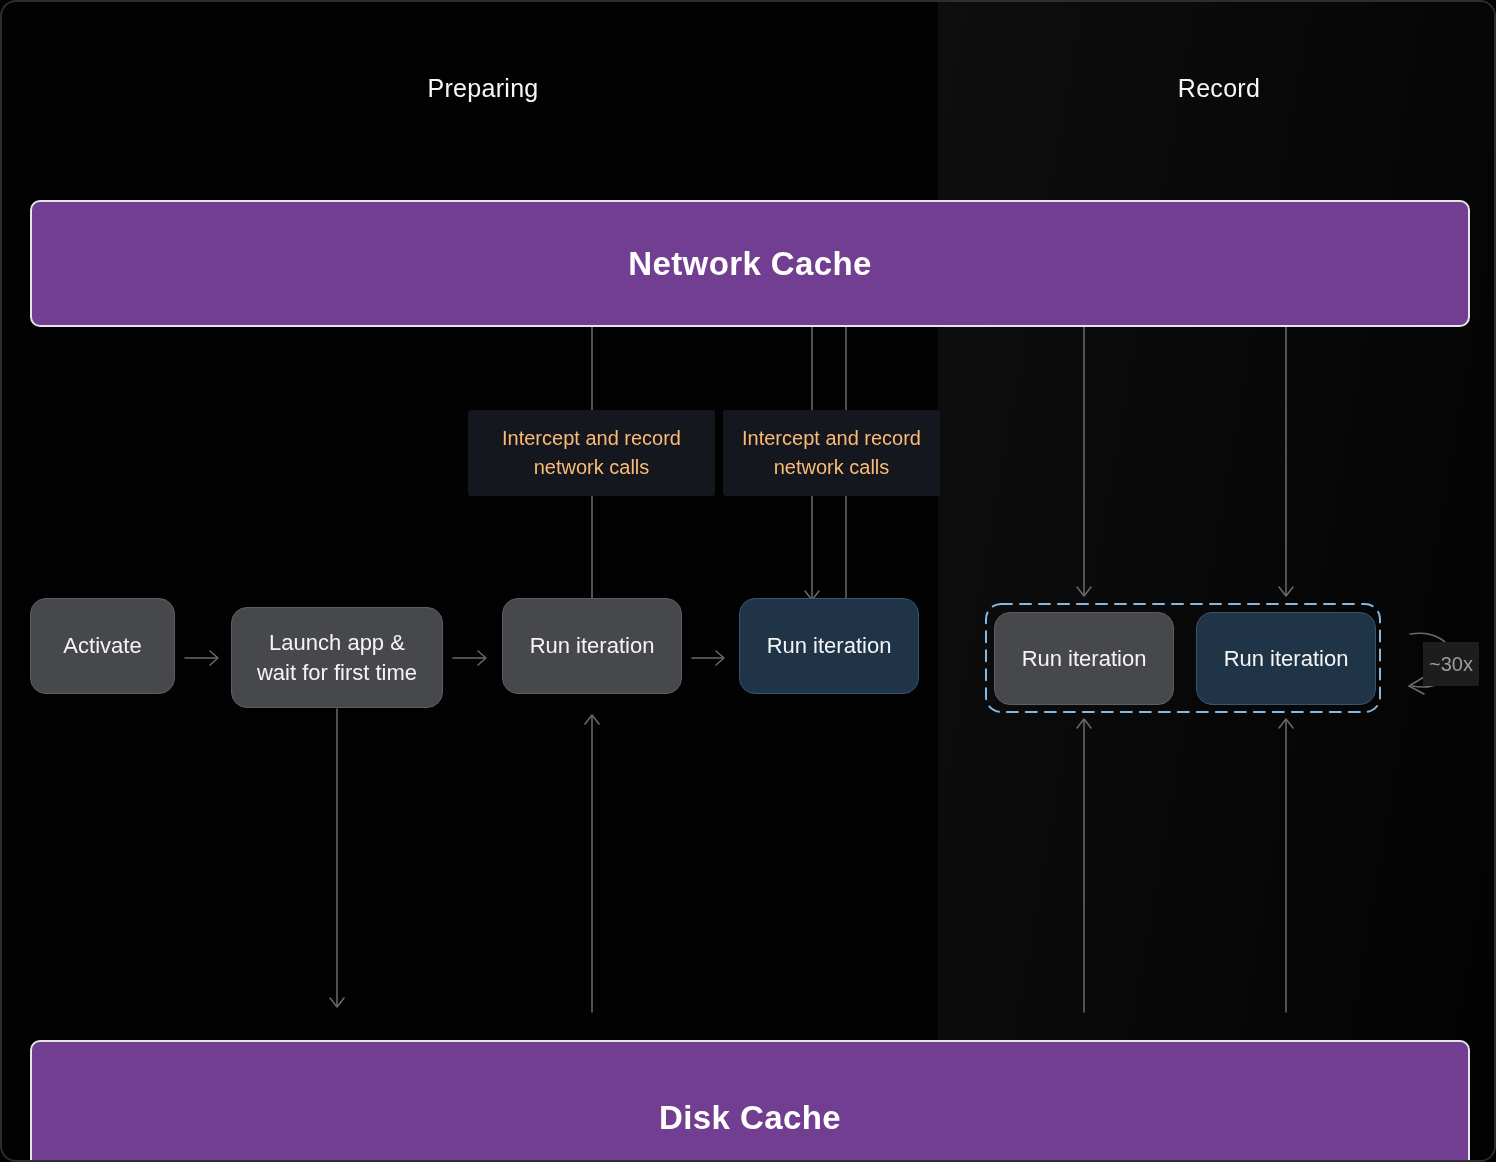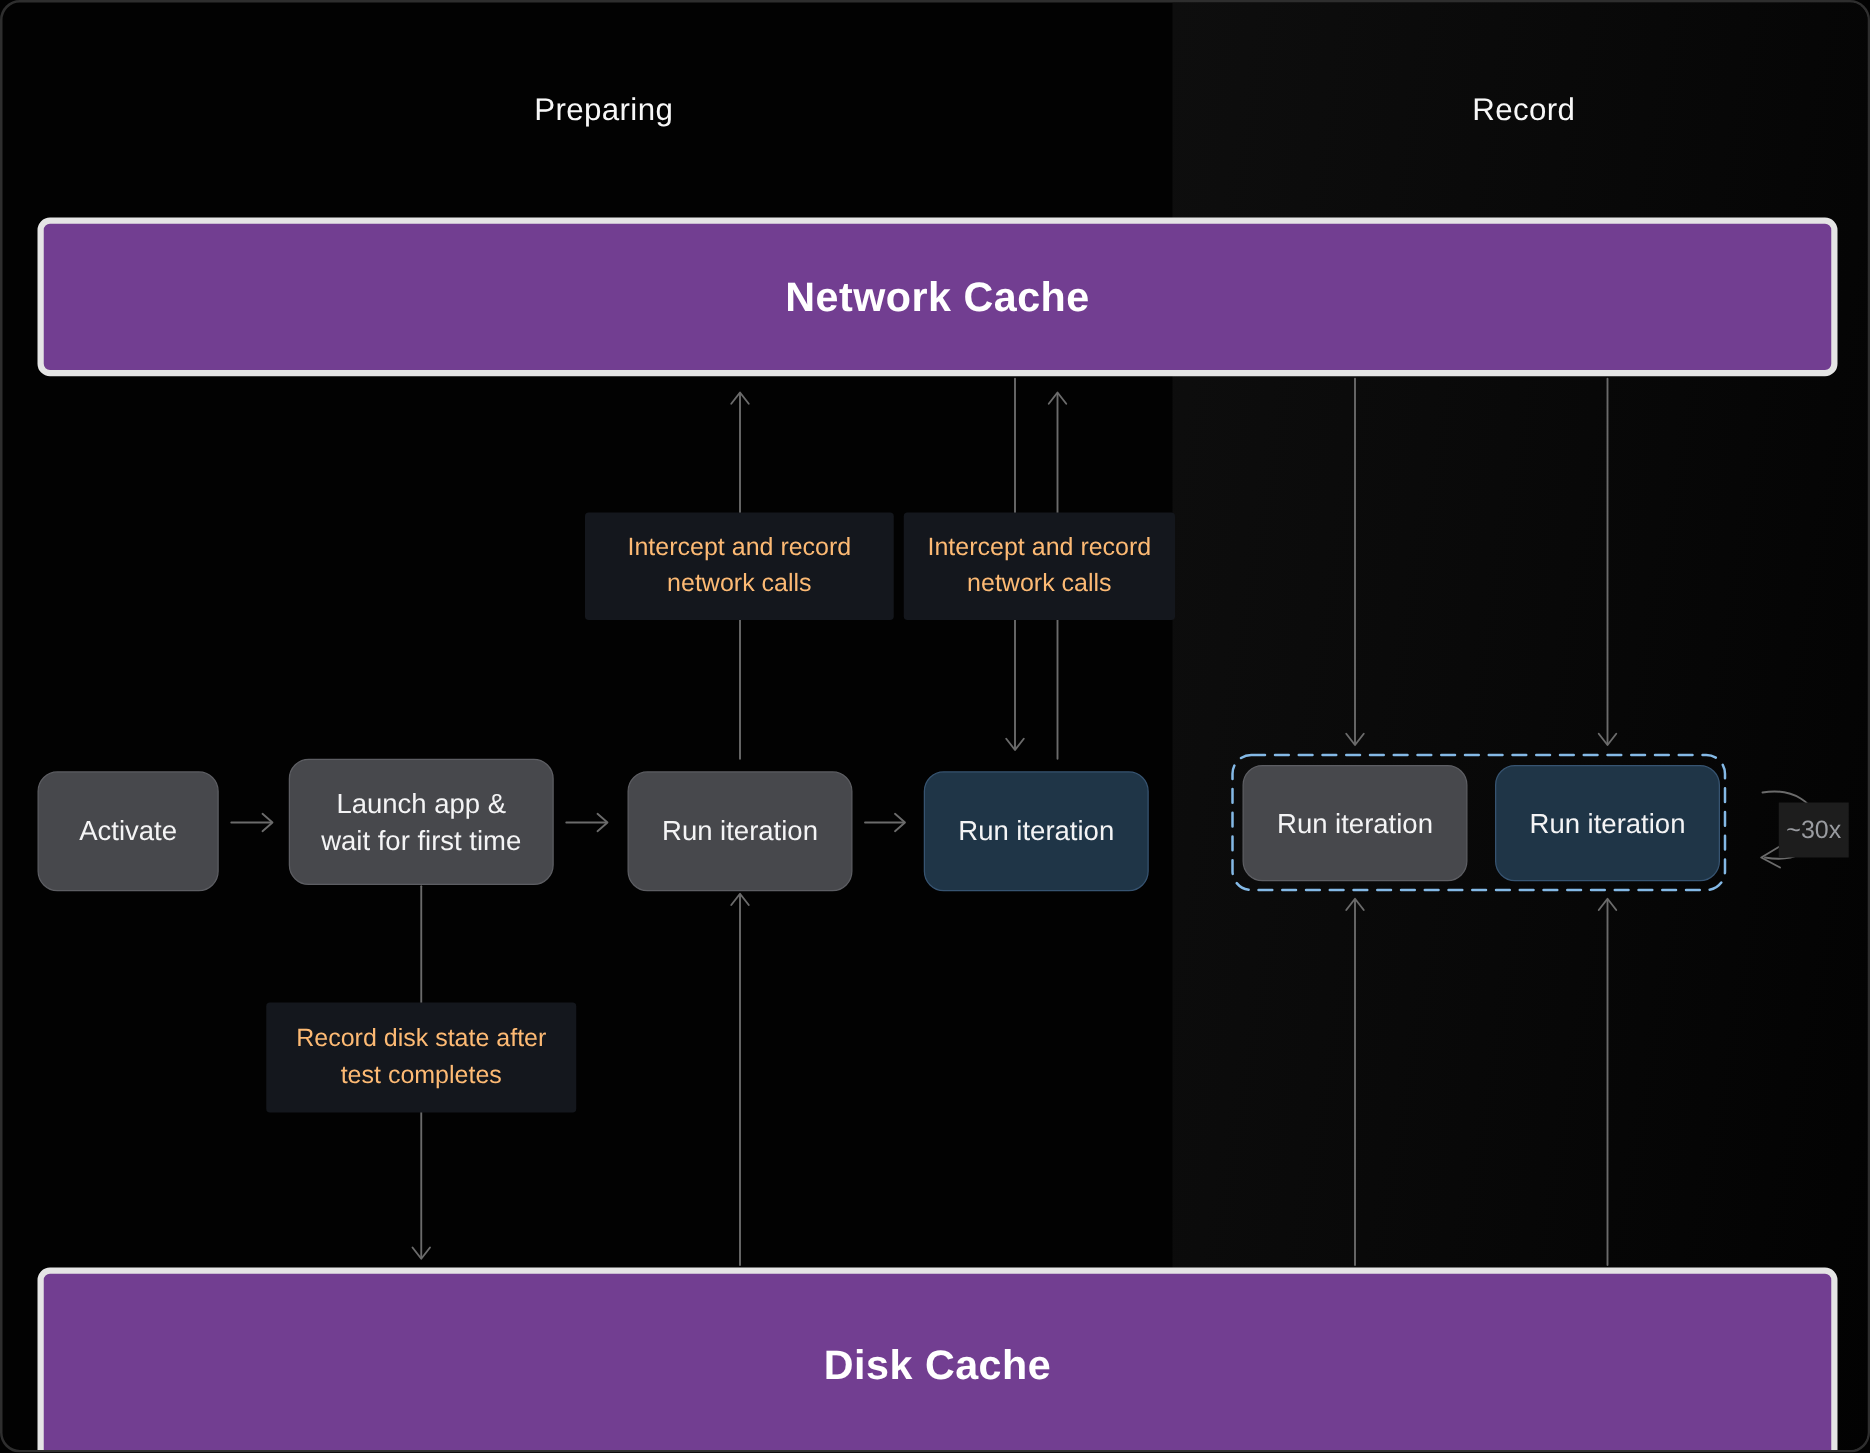--- a/index.html
+++ b/index.html
@@ -39,31 +39,32 @@
   }
   .phase-label.preparing { left: 469px; margin-left: 12px; }
   .phase-label.running  { left: 1217px; }
 
   .cache-bar {
     position: absolute;
     left: 28px;
     width: 1440px;
     height: 127px;
     background: #723e91;
-    border: 5px solid #e5e5e5;
+    border: 2px solid #e5e5e5;
     border-radius: 10px;
     box-sizing: border-box;
     display: flex;
     align-items: center;
     justify-content: center;
     color: #ffffff;
     font-size: 33px;
     font-weight: 700;
     letter-spacing: 0.4px;
     z-index: 4;
+    margin-top: 26px;
   }
   .cache-bar.network { top: 172px; }
   .cache-bar.disk    { top: 1012px; height: 156px; }
 
   svg.connectors {
     position: absolute;
     left: 0; top: 0;
     width: 1496px;
     height: 1162px;
     z-index: 1;
@@ -86,21 +87,21 @@
     text-align: center;
     z-index: 3;
   }
   .annotation.int1 { left: 466px; top: 408px; width: 247px; height: 86px; }
   .annotation.int2 { left: 721px; top: 408px; width: 217px; height: 86px; }
   .annotation.disk-note { left: 211px; top: 800px; width: 248px; height: 88px; }
   .annotation.disk-note span { display: inline-block; width: 205px; }
 
   .step {
     position: absolute;
-    top: 615px;
+    top: 596px;
     height: 96px;
     border-radius: 16px;
     box-sizing: border-box;
     display: flex;
     align-items: center;
     justify-content: center;
     text-align: center;
     color: #f4f4f5;
     font-size: 22px;
     font-weight: 500;
@@ -208,23 +209,20 @@
   <div class="cache-bar network">
     <span>Network Cache</span>
   </div>
 
   <div class="annotation int1">
     <span>Intercept and record network calls</span>
   </div>
   <div class="annotation int2">
     <span>Intercept and record network calls</span>
   </div>
-  <div class="annotation disk-note">
-    <span>Record disk state after test completes</span>
-  </div>
 
   <div class="step gray activate">
     <span>Activate</span>
   </div>
   <div class="step gray launch">
     <span>Launch app &amp; wait for first time</span>
   </div>
   <div class="step gray run1">
     <span>Run iteration</span>
   </div>

